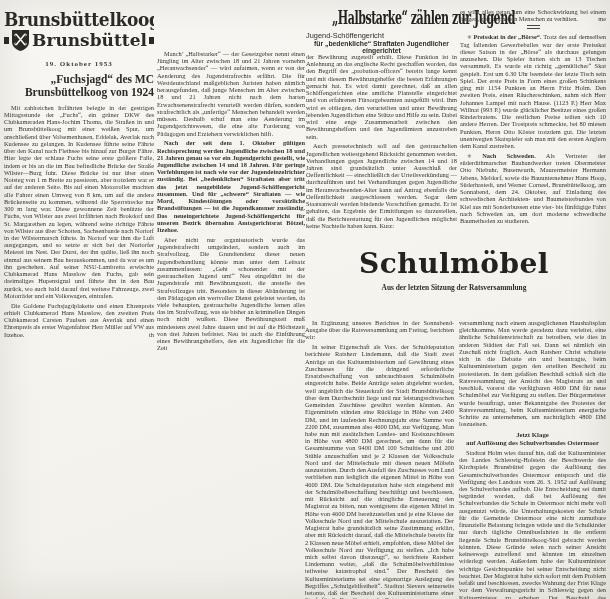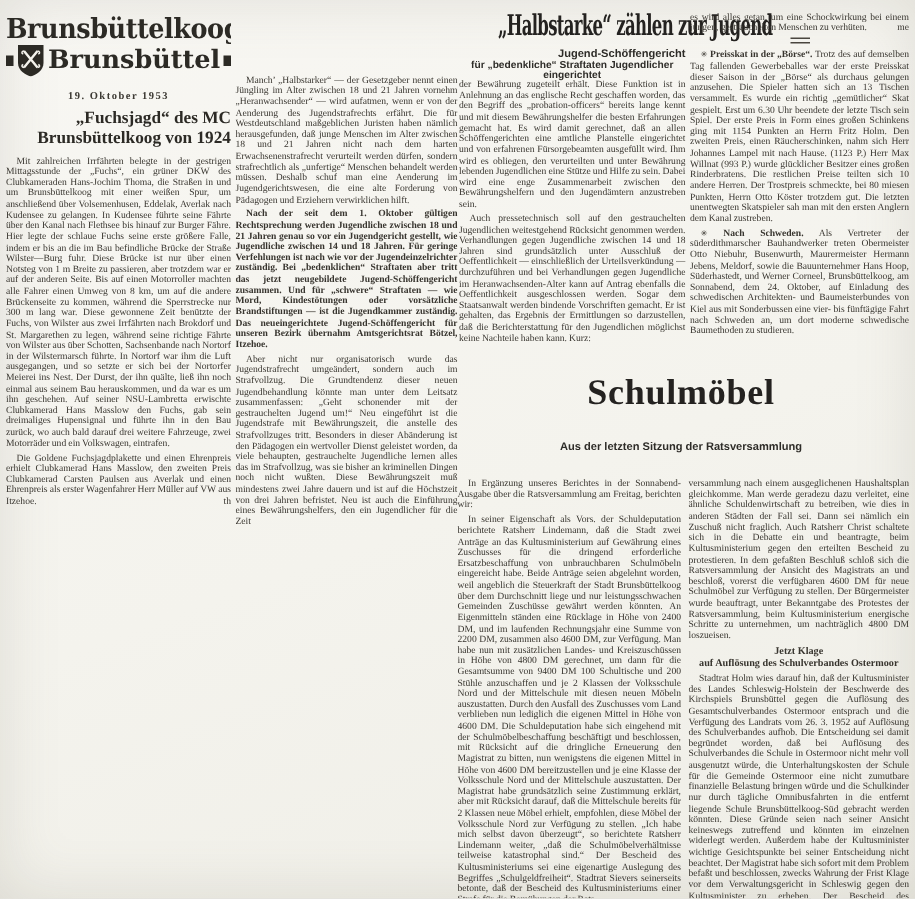--- a/index.html
+++ b/index.html
@@ -17,49 +17,49 @@
   .sigr{float:right;font-size:6.4px;padding-left:4px;}
   
   .col1{position:absolute;left:4px;top:8px;width:150px;height:468px;overflow:hidden;}
   .col2{position:absolute;left:157px;top:50px;width:148px;height:420px;overflow:hidden;}
   .col3{position:absolute;left:306px;top:53px;width:151px;height:198px;overflow:hidden;}
   .col4{position:absolute;left:460px;top:8px;width:146px;height:241px;overflow:hidden;}
   
   .masthead{text-align:center;font-family:"DejaVu Serif",serif;font-weight:bold;
     color:#2c2a25;margin-top:2px;}
   .mh1{font-size:17px;letter-spacing:-0.3px;transform:scaleY(1.08);}
-  .mh2{font-size:17px;display:flex;align-items:center;justify-content:flex-start;gap:2px;
+  .mh2{font-size:17px;display:flex;align-items:center;justify-content:center;gap:2px;
     margin-top:-1px;}
   .mh-orn{display:inline-block;width:5px;height:7px;background:#2c2a25;}
   .crest{flex:0 0 auto;}
   .dateline{text-align:center;font-size:7px;font-weight:bold;letter-spacing:1px;
     margin:9px 0 5px 0;color:#3c3933;}
   .fj-head{text-align:right;font-weight:bold;font-size:11.5px;line-height:1.12;
     margin:0 0 5px 0;color:#2c2a25;}
   
   .halb-head{position:absolute;left:303px;top:6px;width:156px;height:24px;overflow:visible;margin-left:29px;}
   .halb-head .scale{display:inline-block;white-space:nowrap;font-family:"DejaVu Serif",serif;
     font-weight:bold;font-size:19px;letter-spacing:-0.8px;color:#242220;
     transform:scaleX(0.58);transform-origin:0 50%;}
-  .halb-sub1{position:absolute;left:306px;top:31px;width:151px;text-align:right;
-    font-family:"Liberation Sans",sans-serif;font-weight:bold;font-size:7.4px;color:#2e2c28;}
+  .halb-sub1{position:absolute;left:306px;top:31px;width:151px;text-align:left;
+    font-family:"Liberation Sans",sans-serif;font-weight:normal;font-size:7.4px;color:#2e2c28;}
   .halb-sub2{position:absolute;left:303px;top:40px;width:157px;text-align:center;
     font-family:"Liberation Sans",sans-serif;font-weight:bold;font-size:6.8px;color:#2e2c28;}
   
   .orn{width:13px;height:2px;margin:3px auto 4px auto;border-top:1px solid #4a463f;
     border-bottom:1px solid #4a463f;}
   .marker{font-family:"DejaVu Sans",sans-serif;font-size:5.6px;}
   .note b{font-weight:bold;}
   
   .schul-head{position:absolute;left:300px;top:250px;width:308px;text-align:center;
     font-family:"DejaVu Serif",serif;font-weight:bold;color:#242220;}
-  .sh1{font-size:24px;line-height:1.0;letter-spacing:0.5px;font-family:Liberation Serif, serif;}
+  .sh1{font-size:28px;line-height:1.0;letter-spacing:0.5px;}
   .sh2{font-size:20.5px;line-height:1.05;letter-spacing:-0.2px;}
-  .schul-sub{text-align:center;font-family:Liberation Sans, sans-serif;font-weight:bold;
-    font-size:7.4px;margin-top:19px;color:#2e2c28;}
+  .schul-sub{text-align:center;font-family:Liberation Serif, serif;font-weight:bold;
+    font-size:7.4px;margin-top:5px;color:#2e2c28;}
   .scolA{position:absolute;left:305px;top:319px;width:149px;height:280px;overflow:hidden;}
   .scolB{position:absolute;left:459px;top:319px;width:147px;height:280px;overflow:hidden;}
   .subhead2{text-align:center;font-weight:bold;font-size:6.8px;line-height:1.2;
     margin:3px 0 2px 0;}
   .subhead2 div{text-indent:0;}
 </style>
 </head>
 <body>
 
 <div class="page">

